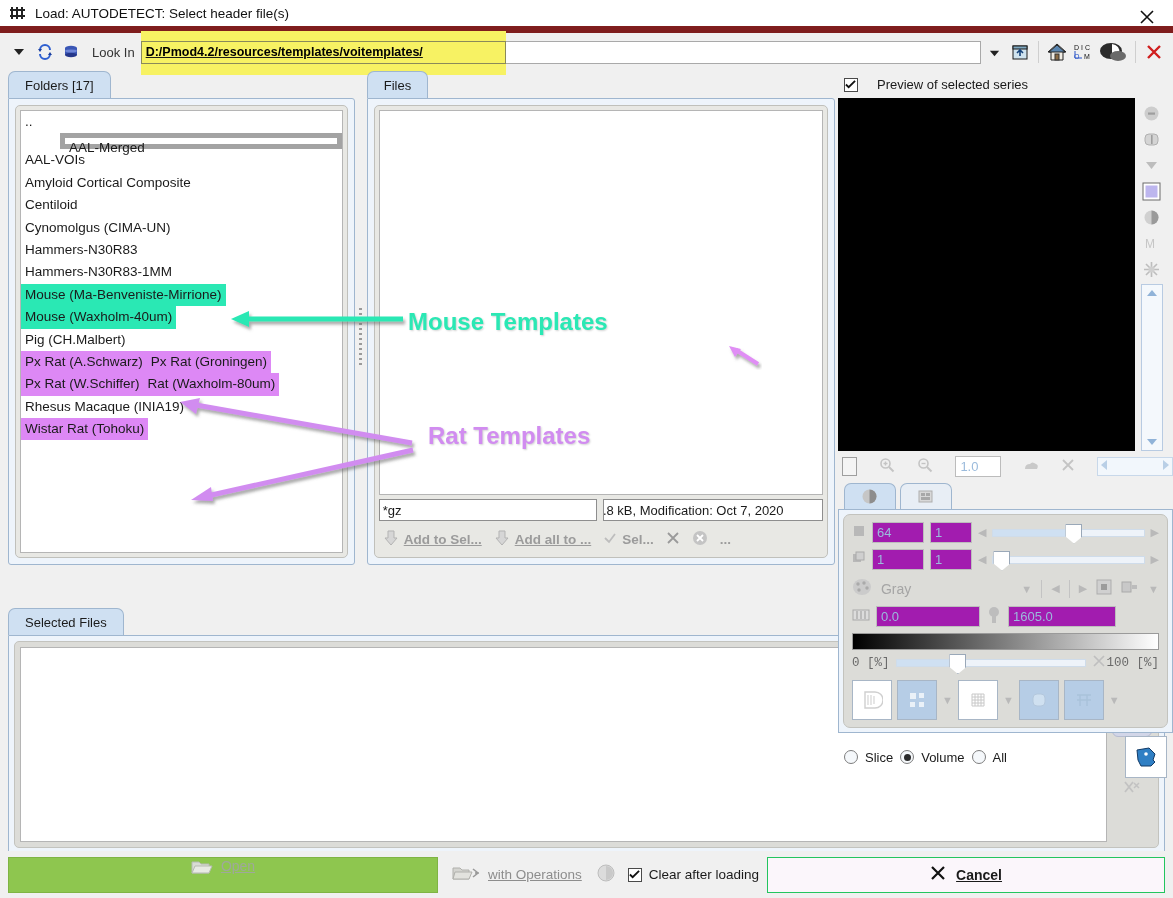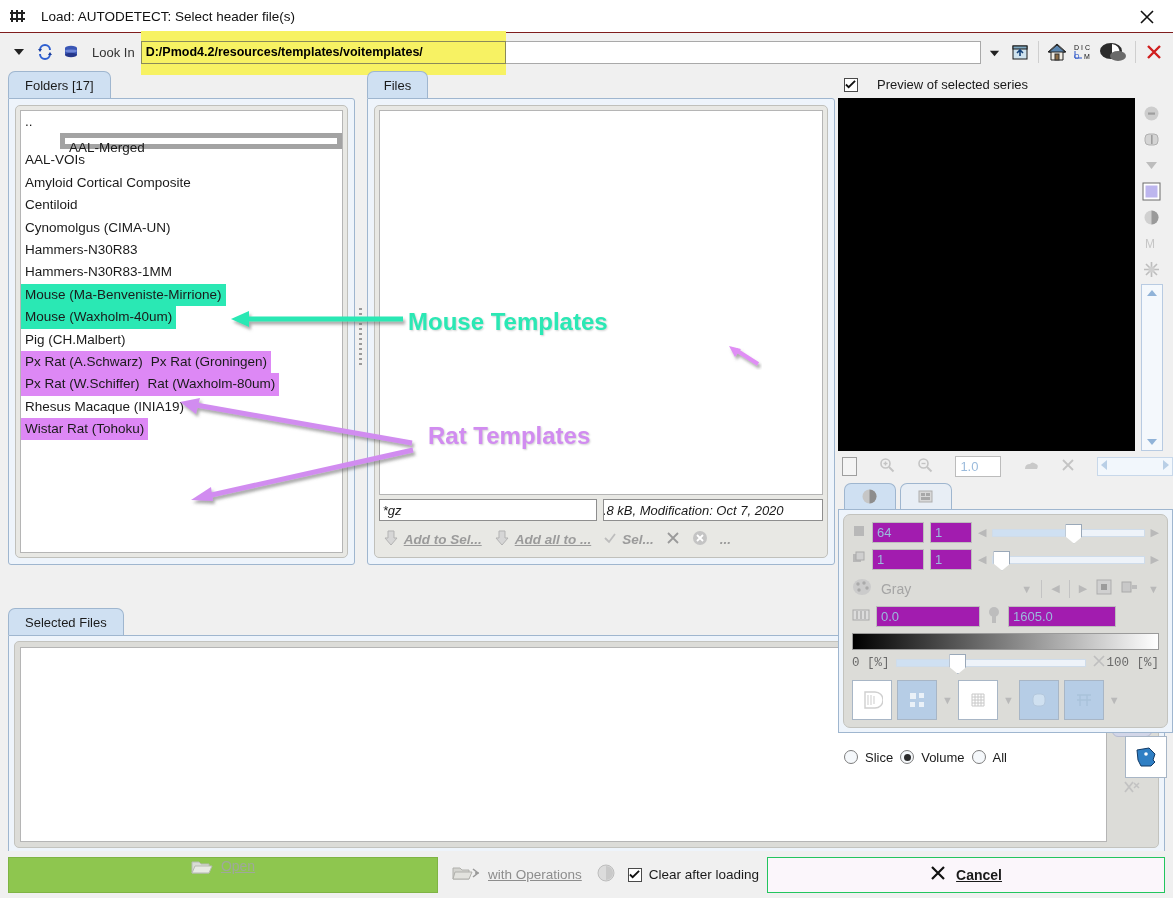--- a/index.html
+++ b/index.html
@@ -8,22 +8,22 @@
     width:1173px; height:898px;
     font-family:"Liberation Sans", sans-serif;
     font-size:13px;
     color:#1a1a1a;
     background:#f0f0f0;
     overflow:hidden;
     position:relative;
   }
   
   .titlebar{
-    height:33px; background:#ffffff; border-bottom:1px solid #7f1d1d;
-    display:flex; align-items:center; padding:0 0 0 9px; position:relative;gap:6px;
+    height:33px; background:#ffffff; border-bottom:7px solid #7f1d1d;
+    display:flex; align-items:center; padding:0 0 0 9px; position:relative;
   }
   .titlebar .tb-icon{ width:18px;height:18px;margin-right:8px;display:block; }
   .titlebar .tb-title{ font-size:13.5px; color:#111; }
   .tb-close{
     position:absolute; right:0; top:0; width:52px; height:33px;
     display:flex; align-items:center; justify-content:center; cursor:pointer;
   }
   .tb-close svg{ width:16px;height:16px; }
 
   
@@ -36,20 +36,21 @@
   .path-wrap{ flex:1; display:flex; align-items:stretch; height:23px; position:relative;}
   .path-highlight{
     position:absolute; left:0; top:-10px; height:44px; width:365px;
     background:#f7f263; z-index:0;
   }
   .path-field{
     position:relative; z-index:1; flex:1; height:23px;
     border:1px solid #a9a9a9; background:#ffffff;
     display:flex; align-items:center; padding:0 4px;
     font-size:12.5px;
+    text-decoration:underline;
   }
   .path-field .pf-text{ font-weight:bold; color:#000; white-space:nowrap;}
   .path-field.hl{ background:transparent; border-color:#8a8a5a; max-width:365px; flex:0 0 365px;}
   .path-rest{ position:relative; z-index:1; flex:1; height:23px; border:1px solid #a9a9a9; border-left:none; background:#fff;}
   .tb-sep{ width:1px; height:22px; background:#cfcfcf; margin:0 5px; }
 
   
   .main{ position:relative; height:534px; display:flex; padding:0 0 0 0;}
 
   
@@ -75,21 +76,21 @@
   .hl-mouse{ background:#2ae8b4; }
   .hl-rat{ background:#dd88f5; }
 
   
   .splitter{ width:12px; display:flex; align-items:center; justify-content:center; }
   .splitter .dots{ width:3px;height:60px;background:
      repeating-linear-gradient(to bottom,#9a9a9a 0 2px,transparent 2px 5px); }
 
   
   .col-files{ width:470px; }
-  .files-inner{ margin:6px; background:#e8e8e4; border:1px solid #c0c0bb; border-radius:5px; padding:4px; height:453px; display:flex; flex-direction:column;font-style:italic;}
+  .files-inner{ margin:6px; background:#e8e8e4; border:1px solid #c0c0bb; border-radius:5px; padding:4px; height:453px; display:flex; flex-direction:column;}
   .files-list{ background:#fff; border:1px solid #b5b5b5; flex:1; }
   .files-filterrow{ display:flex; margin-top:4px; height:22px;}
   .filter-field{ width:218px; background:#fff; border:1px solid #8e8e8e; font-size:13px; padding:0 3px; display:flex; align-items:center;}
   .info-field{ flex:1; margin-left:6px; background:#fff; border:1px solid #8e8e8e; font-size:13px; padding:0 2px; display:flex; align-items:center; overflow:hidden;}
   .info-field span{ white-space:nowrap; margin-left:-10px; }
   .files-actions{ display:flex; align-items:center; height:32px; gap:4px; padding-top:5px; color:#9e9e9e;}
   .act{ display:flex;align-items:center;gap:5px;font-size:13.5px;font-weight:bold;color:#9b9b9b;cursor:default;padding:0 4px;text-align:center;}
   .act .u{ text-decoration:underline; }
 
   

